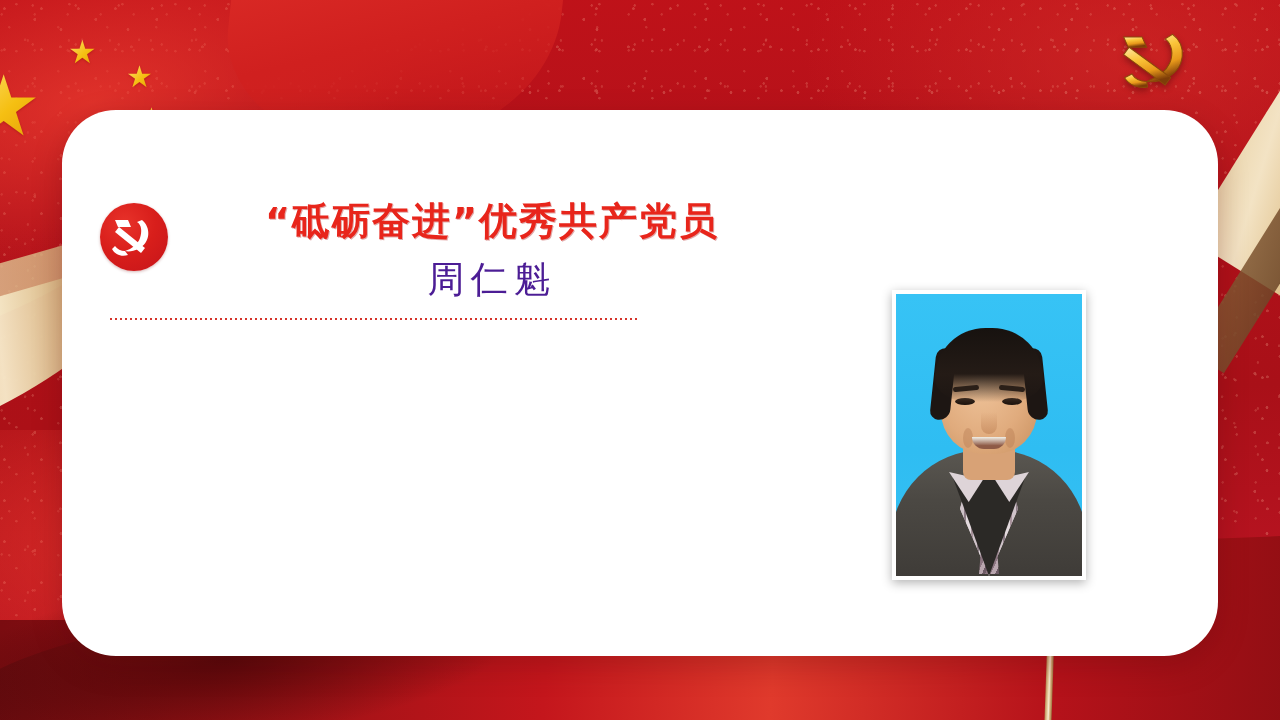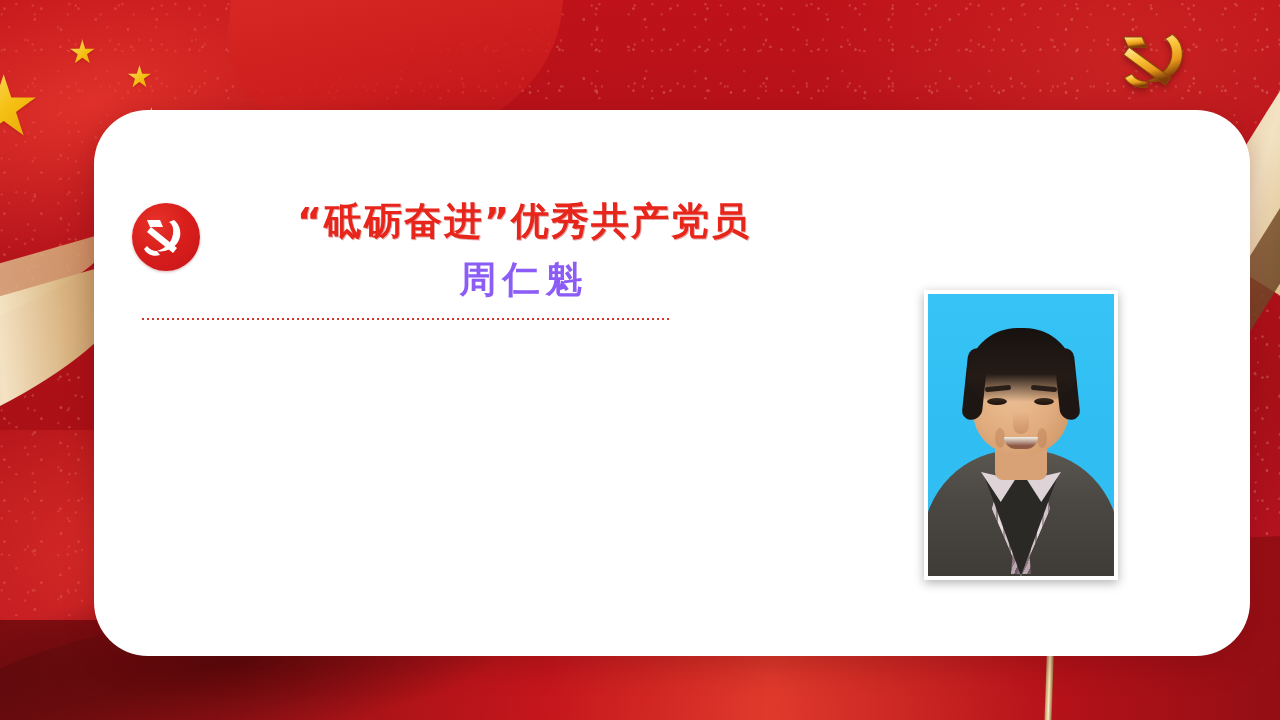--- a/index.html
+++ b/index.html
@@ -97,40 +97,39 @@
 
   
   .emblem-gold{position:absolute;left:1108px;top:26px;width:94px;height:72px;
     filter:drop-shadow(0 3px 3px rgba(70,6,6,.45));}
 
   
   .card{
     position:absolute;left:62px;top:110px;width:1156px;height:546px;
     background:#ffffff;border-radius:54px;
     box-shadow:0 10px 30px rgba(90,6,10,.28);
-    margin-left:32px;
   }
 
   
   .badge{
     position:absolute;left:38px;top:93px;width:68px;height:68px;border-radius:50%;
     background:radial-gradient(circle at 36% 30%,#e8322a 0%,#d81e1b 48%,#c5141a 100%);
     box-shadow:0 1px 3px rgba(120,10,10,.3);
   }
   .badge svg{position:absolute;left:12px;top:12px;}
   .title-wrap{position:absolute;left:120px;top:86px;width:620px;text-align:center;}
   .title-main{
     font-family:"DejaVu Sans","Liberation Sans",sans-serif;
     font-size:38px;font-weight:bold;letter-spacing:2px;color:#e8251b;
     text-shadow:1px 1px 0 rgba(170,12,12,.35);white-space:nowrap;
   }
   .title-name{
     margin-top:8px;
     font-family:"DejaVu Serif","Liberation Serif",serif;
-    font-size:37px;font-weight:bold;letter-spacing:6px;color:#8b5cf6;
+    font-size:37px;font-weight:normal;letter-spacing:6px;color:#4c1d95;
   }
   .divider{
     position:absolute;left:48px;top:208px;width:530px;height:2px;
     background-image:linear-gradient(90deg,#d4342b 0 2px,transparent 2px 5px);
     background-size:5px 2px;background-repeat:repeat-x;
   }
 
   
   .body-text{
     position:absolute;left:75px;top:228px;width:690px;

